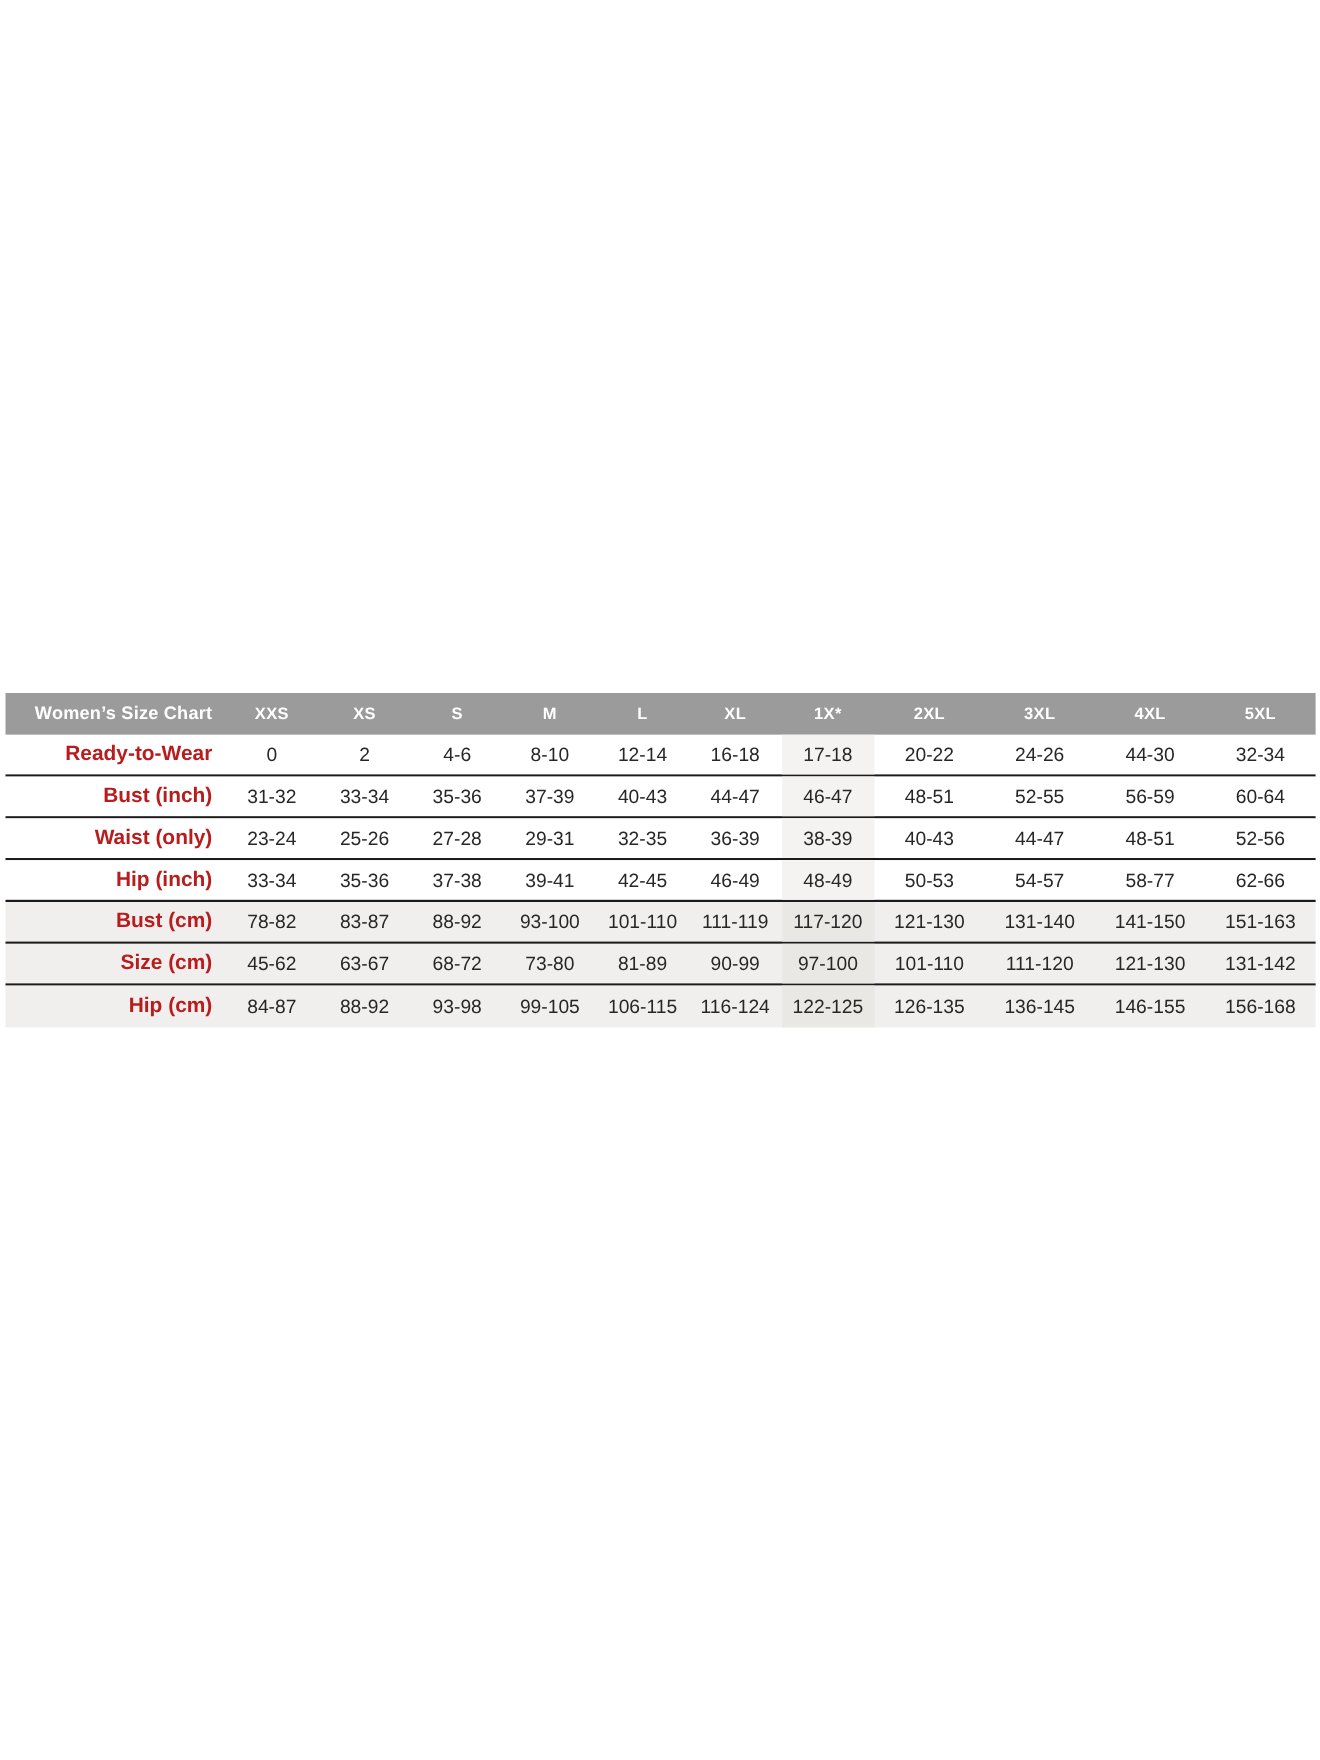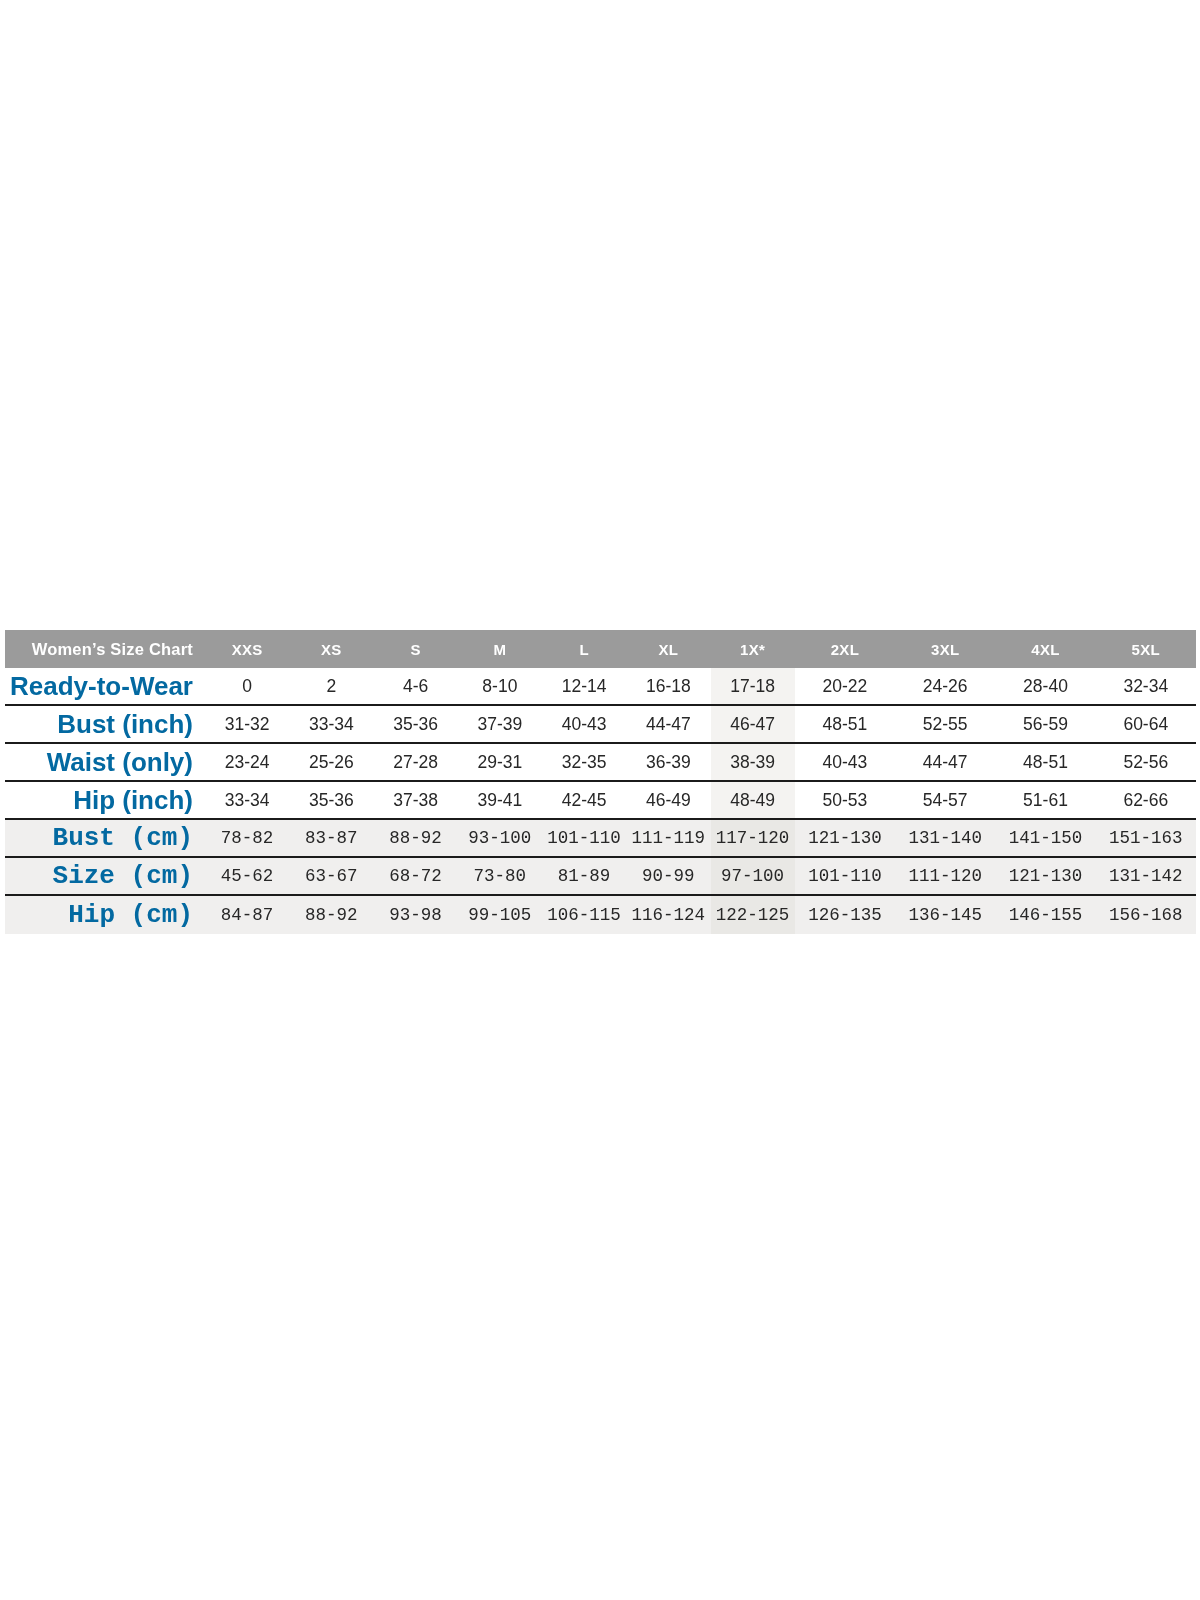--- a/index.html
+++ b/index.html
@@ -61,26 +61,25 @@
   }
   .body-row{
     background:#ffffff;
     color:var(--body-text,#272727);
     font-size:17.5px;
   }
   .body-row.with-border{
     border-bottom:2px solid var(--divider,#1b1b1b);
   }
   .body-row .row-label{
-    color:#0369a1;
-    font-size:26px;
+    color:#b91c1c;
+    font-size:19px;
   }
   .body-row.cm-row{
     background:var(--cm-bg,#f0efee);
-    font-family:Liberation Mono, monospace;
   }
   .body-row .value-cell.hl{
     background:var(--hl-light,#f4f3f1);
   }
   .body-row.cm-row .value-cell.hl{
     background:var(--hl-dark,#e9e8e5);
   }
   .footnote{
     margin-top:8px;
     text-align:right;
@@ -114,21 +113,21 @@
         <div class="label-cell row-label">Ready-to-Wear</div>
         <div class="value-cell">0</div>
         <div class="value-cell">2</div>
         <div class="value-cell">4-6</div>
         <div class="value-cell">8-10</div>
         <div class="value-cell">12-14</div>
         <div class="value-cell">16-18</div>
         <div class="value-cell hl">17-18</div>
         <div class="value-cell wide">20-22</div>
         <div class="value-cell wide">24-26</div>
-        <div class="value-cell wide">28-40</div>
+        <div class="value-cell wide">44-30</div>
         <div class="value-cell wide">32-34</div>
       </div>
       <div class="row body-row with-border">
         <div class="label-cell row-label">Bust (inch)</div>
         <div class="value-cell">31-32</div>
         <div class="value-cell">33-34</div>
         <div class="value-cell">35-36</div>
         <div class="value-cell">37-39</div>
         <div class="value-cell">40-43</div>
         <div class="value-cell">44-47</div>
@@ -156,21 +155,21 @@
         <div class="label-cell row-label">Hip (inch)</div>
         <div class="value-cell">33-34</div>
         <div class="value-cell">35-36</div>
         <div class="value-cell">37-38</div>
         <div class="value-cell">39-41</div>
         <div class="value-cell">42-45</div>
         <div class="value-cell">46-49</div>
         <div class="value-cell hl">48-49</div>
         <div class="value-cell wide">50-53</div>
         <div class="value-cell wide">54-57</div>
-        <div class="value-cell wide">51-61</div>
+        <div class="value-cell wide">58-77</div>
         <div class="value-cell wide">62-66</div>
       </div>
       <div class="row body-row cm-row with-border">
         <div class="label-cell row-label">Bust (cm)</div>
         <div class="value-cell">78-82</div>
         <div class="value-cell">83-87</div>
         <div class="value-cell">88-92</div>
         <div class="value-cell">93-100</div>
         <div class="value-cell">101-110</div>
         <div class="value-cell">111-119</div>

